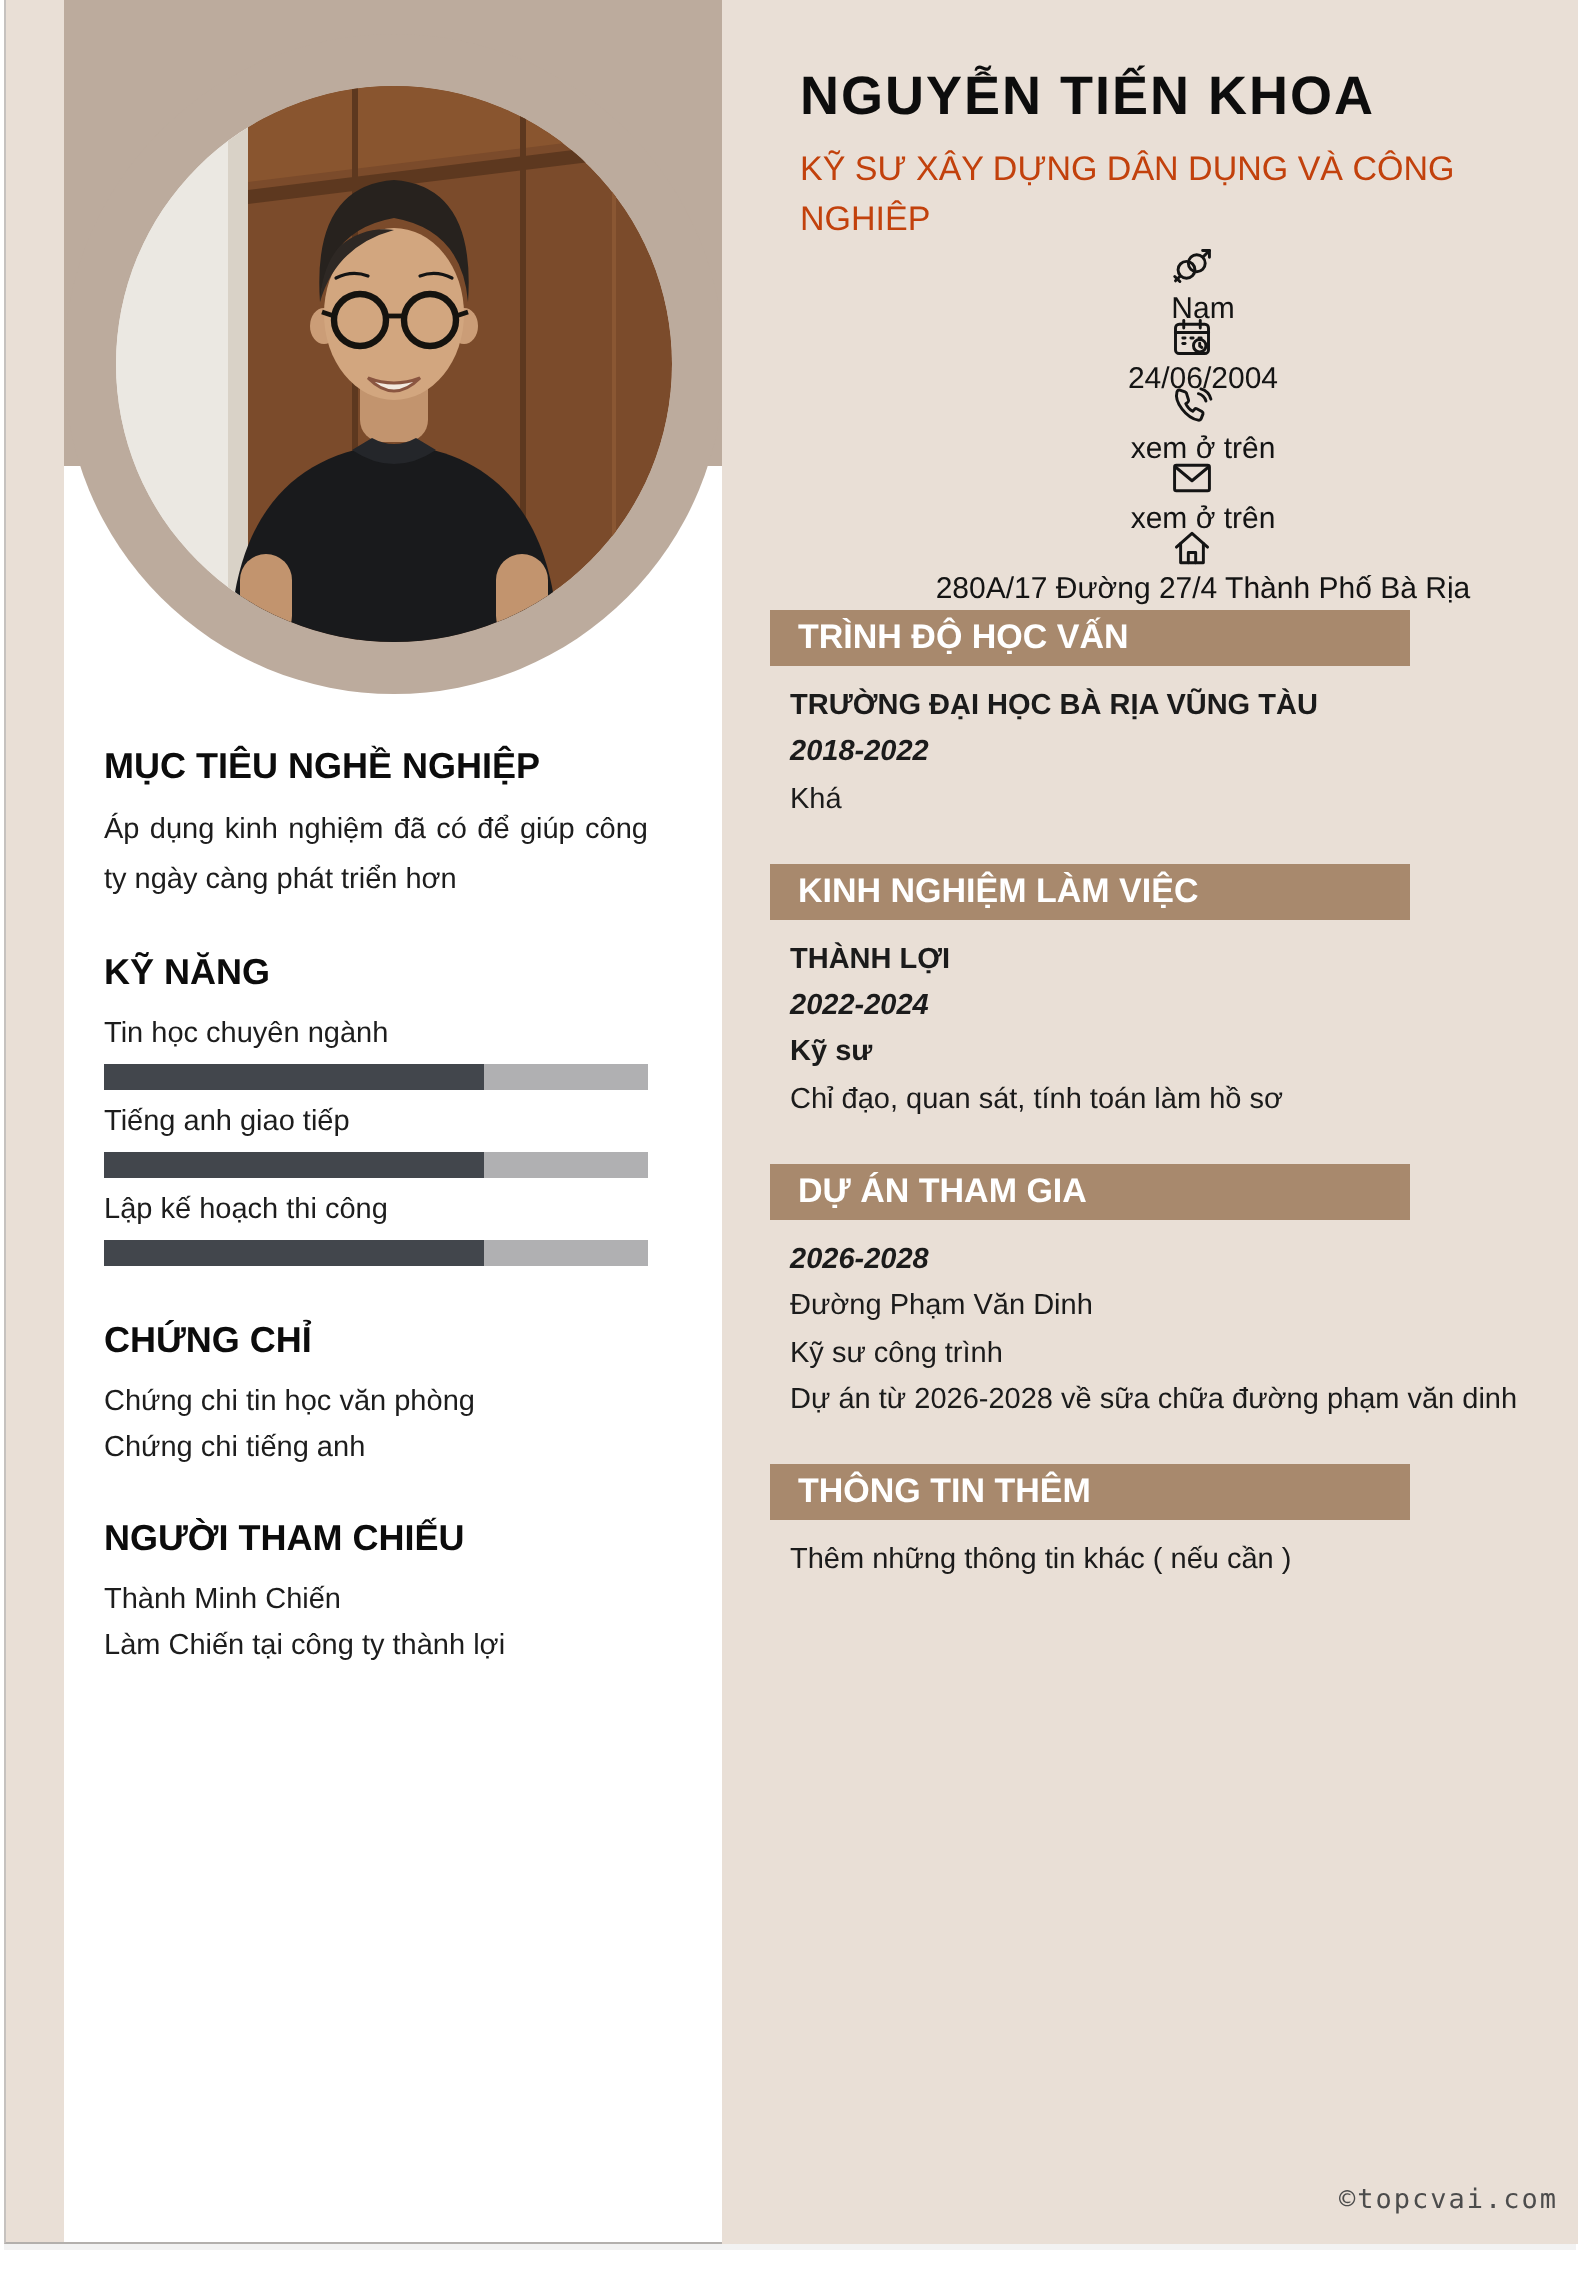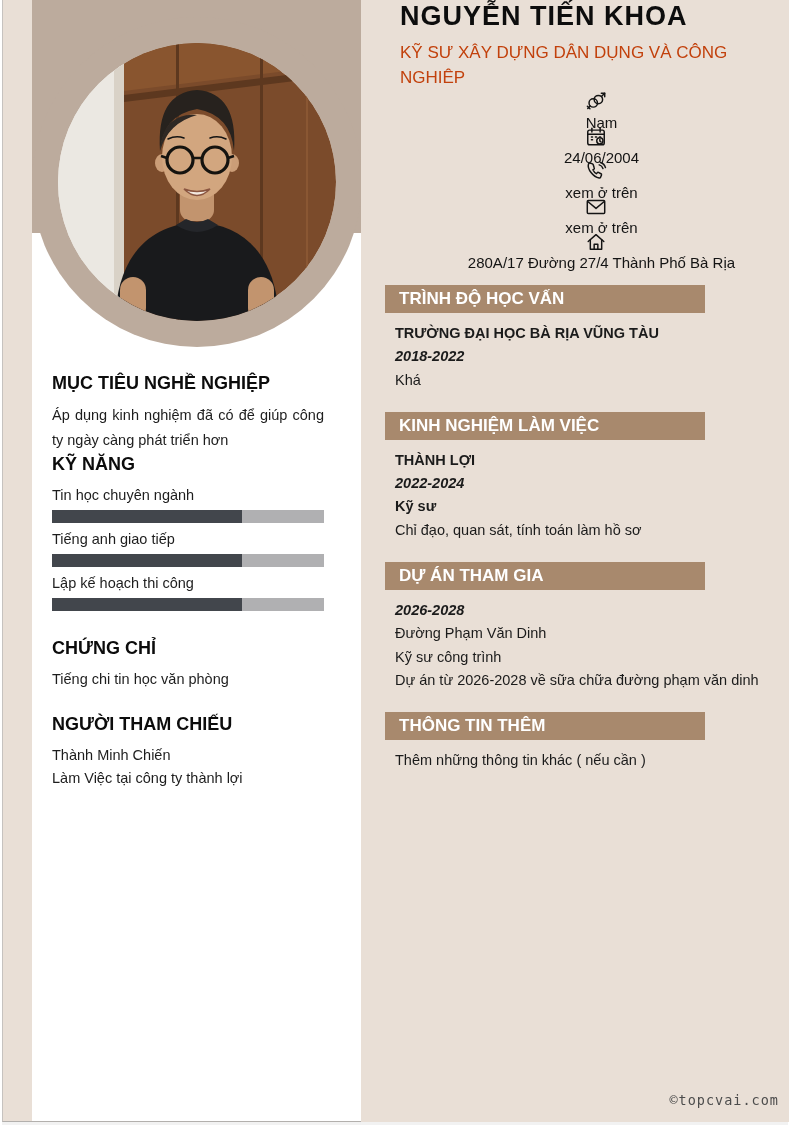--- a/index.html
+++ b/index.html
@@ -14,40 +14,40 @@
   }
   
   .sidebar { position:absolute; left:29px; top:0; width:329px; height:1121px; background:#ffffff; }
   .photo-band { position:absolute; left:0; top:0; right:0; height:233px; background:#bcab9d; }
   .photo-ring { position:absolute; left:0; top:17px; width:330px; height:330px; border-radius:50%; background:#bcab9d; }
   .photo { position:absolute; left:26px; top:43px; width:278px; height:278px; border-radius:50%; overflow:hidden; background:#ece9e4; }
   .photo svg { display:block; width:278px; height:278px; }
   .sidebar-content { position:absolute; left:20px; top:372px; width:272px; }
   .side-h { font-size:18px; font-weight:bold; color:#0c0c0c; line-height:22px; letter-spacing:0; }
   .objective-text { margin-top:9px; font-size:14.5px; line-height:25px; text-align:justify; color:#1d1d1d; }
-  .skills-h { }
+  .skills-h { margin-top:22px; }
   .skills-list { margin-top:10px; }
   .skill-row { height:38px; margin-bottom:6px; }
   .skill-label { font-size:14.5px; line-height:20px; color:#1d1d1d; margin-bottom:5px; }
   .skill-track { width:272px; height:13px; background:#b0b0b2; }
   .skill-fill { height:13px; background:#42464c; }
   .cert-h { margin-top:26px; }
   .side-list { margin-top:9px; font-size:14.5px; line-height:23px; color:#1d1d1d; }
   .ref-h { margin-top:22px; }
   
-  .main { position:absolute; left:358px; top:0; width:428px; height:1122px; background:#e9dfd6; padding-top:0; }
+  .main { position:absolute; left:358px; top:0; width:428px; height:1122px; background:#e9dfd6; padding-top:32px; }
   .name { margin-left:39px; font-size:27px; font-weight:bold; letter-spacing:1px; color:#0d0d0d; line-height:33px; }
   .job-title { margin:7px 42px 0 39px; font-size:17px; line-height:25px; color:#c2410c; }
   .contact { margin-left:41px; }
   .contact-row { display:flex; align-items:center; height:35px;flex-direction:column; }
   .contact-icon { width:24px; height:24px; display:flex; align-items:center; justify-content:center; flex:0 0 24px; }
   .contact-icon svg { width:22px; height:22px; }
   .contact-value { margin-left:12px; font-size:15px; color:#141414; }
   .section { margin-top:20px; }
-  .section.first { margin-top:20px; }
+  .section.first { margin-top:8px; }
   .section-bar {
     margin-left:24px; width:320px; height:28px; background:#a8896d;
     color:#ffffff; font-size:17px; font-weight:bold; line-height:28px; padding-left:14px;
   }
   .section-body { margin:9px 30px 0 34px; font-size:14.5px; line-height:23.3px; color:#1b1b1b; }
   .b { font-weight:bold; }
   .bi { font-weight:bold; font-style:italic; }
   .watermark {
     position:absolute; right:8px; bottom:13px;
     font-family:"DejaVu Sans Mono","Liberation Mono",monospace;
@@ -119,27 +119,28 @@
           <div class="skill-row">
             <div class="skill-label">Lập kế hoạch thi công</div>
             <div class="skill-track">
                 <div class="skill-fill" style="width: 70%;"></div>
               </div>
           </div>
         </div>
 
         <div class="side-h cert-h">CHỨNG CHỈ</div>
         <div class="side-list">
-          <div>Tiếng chi tin học văn phòng</div>
+          <div>Chứng chi tin học văn phòng</div>
+          <div>Chứng chi tiếng anh</div>
         </div>
 
         <div class="side-h ref-h">NGƯỜI THAM CHIẾU</div>
         <div class="side-list">
           <div>Thành Minh Chiến</div>
-          <div>Làm Việc tại công ty thành lợi</div>
+          <div>Làm Chiến tại công ty thành lợi</div>
         </div>
       </div>
     </div>
 
     <div class="main">
       <div class="name">NGUYỄN TIẾN KHOA</div>
       <div class="job-title">KỸ SƯ XÂY DỰNG DÂN DỤNG VÀ CÔNG NGHIÊP</div>
 
       <div class="contact">
         <div class="contact-row">

